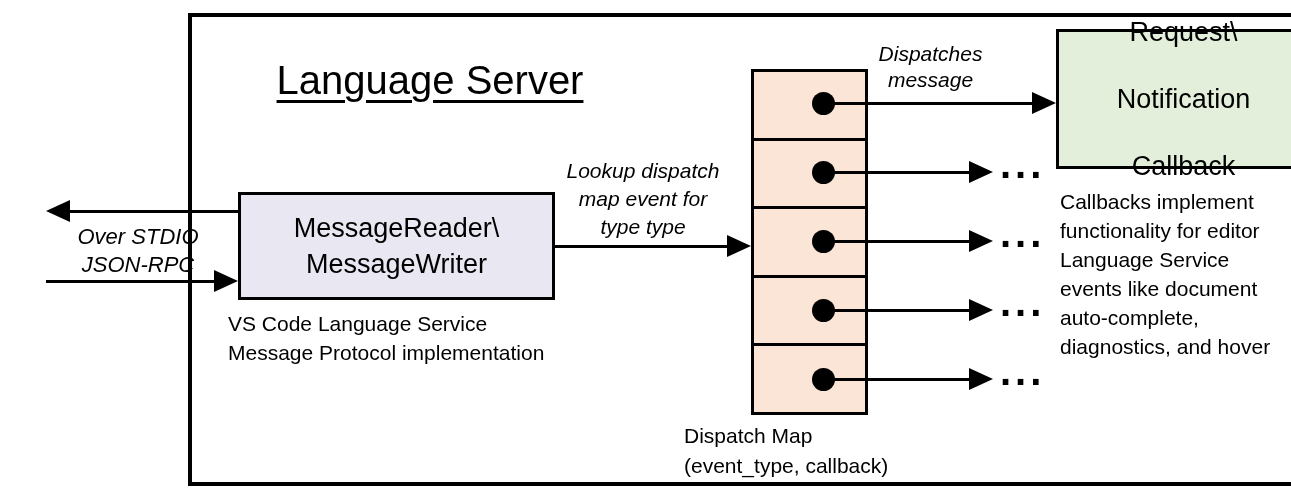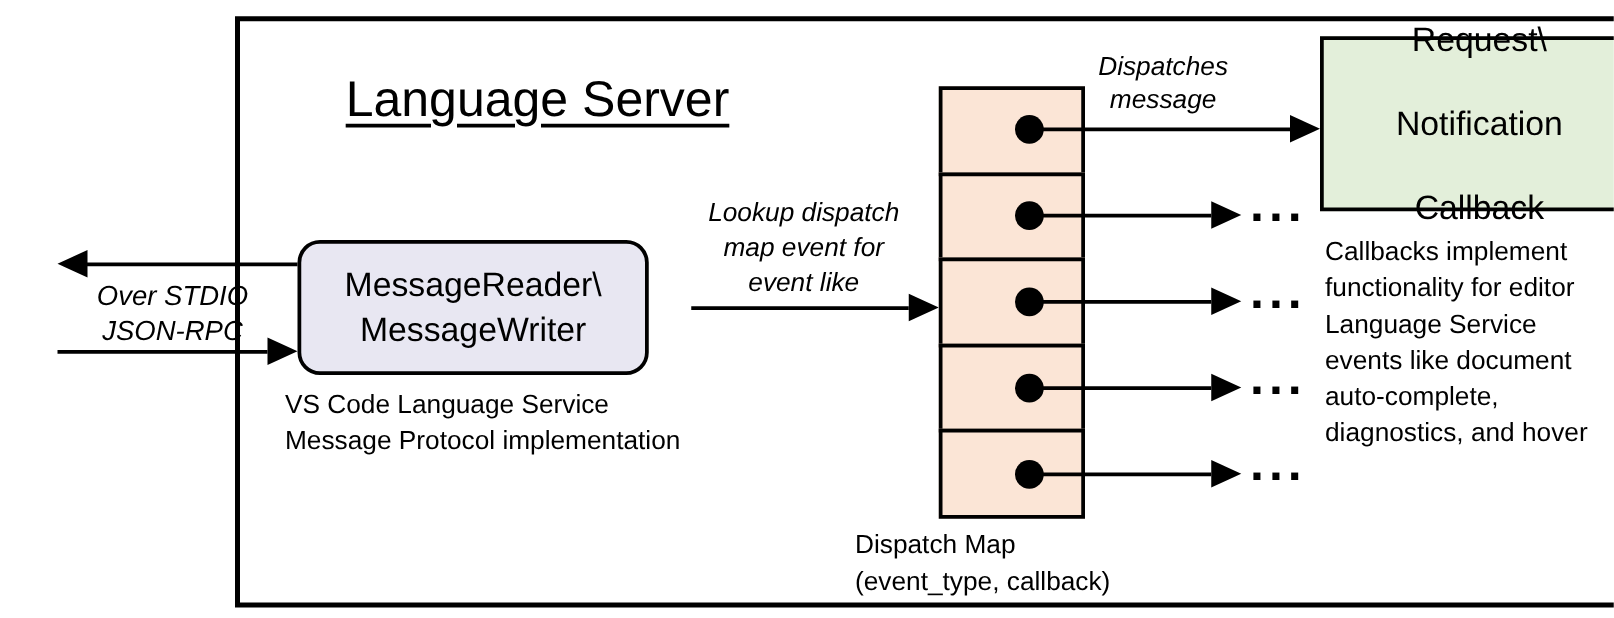--- a/index.html
+++ b/index.html
@@ -21,21 +21,21 @@
   .hline{height:3px;background:var(--stroke,#000);}
   .arr-r{width:0;height:0;border-top:11px solid transparent;border-bottom:11px solid transparent;border-left:24px solid var(--stroke,#000);}
   .arr-l{width:0;height:0;border-top:11px solid transparent;border-bottom:11px solid transparent;border-right:24px solid var(--stroke,#000);}
   .lbl-italic{font-style:italic;font-size:21px;line-height:28px;text-align:center;}
   .stdio-label{left:25px;top:223px;width:150px;font-size:22px;}
   .node{
     border:3px solid var(--stroke,#000);box-sizing:border-box;
     display:flex;flex-direction:column;justify-content:center;
     text-align:center;font-size:27px;line-height:36px;
   }
-  .message-box{left:200px;top:192px;width:281px;height:108px;background:var(--message-box-fill,#E8E7F2);border-radius:18px;}
+  .message-box{left:200px;top:192px;width:317px;height:108px;background:var(--message-box-fill,#E8E7F2);}
   .callback-box{left:1018px;top:29px;width:255px;height:140px;background:var(--callback-box-fill,#E3EFDA);line-height:35px;gap:32px;}
   .caption{font-size:21px;line-height:29px;text-align:left;}
   .message-caption{left:190px;top:309px;width:366px;}
   .lookup-label{left:505px;top:157px;width:200px;}
   .dispatches-label{left:820px;top:41px;width:145px;line-height:26px;}
   .dispatch-map{left:713px;top:69px;width:117px;height:346px;display:flex;flex-direction:column;}
   .dispatch-cell{
     flex:1;border:3px solid var(--stroke,#000);box-sizing:border-box;
     background:var(--dispatch-cell-fill,#FBE5D6);margin-top:-3px;
   }
@@ -72,21 +72,21 @@
   <div class="abs caption message-caption">
     <div>VS Code Language Service</div>
     <div>Message Protocol implementation</div>
   </div>
 
   <div class="abs hline" style="left:515px;top:245px;width:174px;"></div>
   <div class="abs arr-r" style="left:689px;top:235px;"></div>
   <div class="abs lbl-italic lookup-label">
     <div>Lookup dispatch</div>
     <div>map event for</div>
-    <div>event like</div>
+    <div>type type</div>
   </div>
 
   <div class="abs dispatch-map">
     <div class="dispatch-cell"></div>
     <div class="dispatch-cell"></div>
     <div class="dispatch-cell"></div>
     <div class="dispatch-cell"></div>
     <div class="dispatch-cell"></div>
   </div>
 

